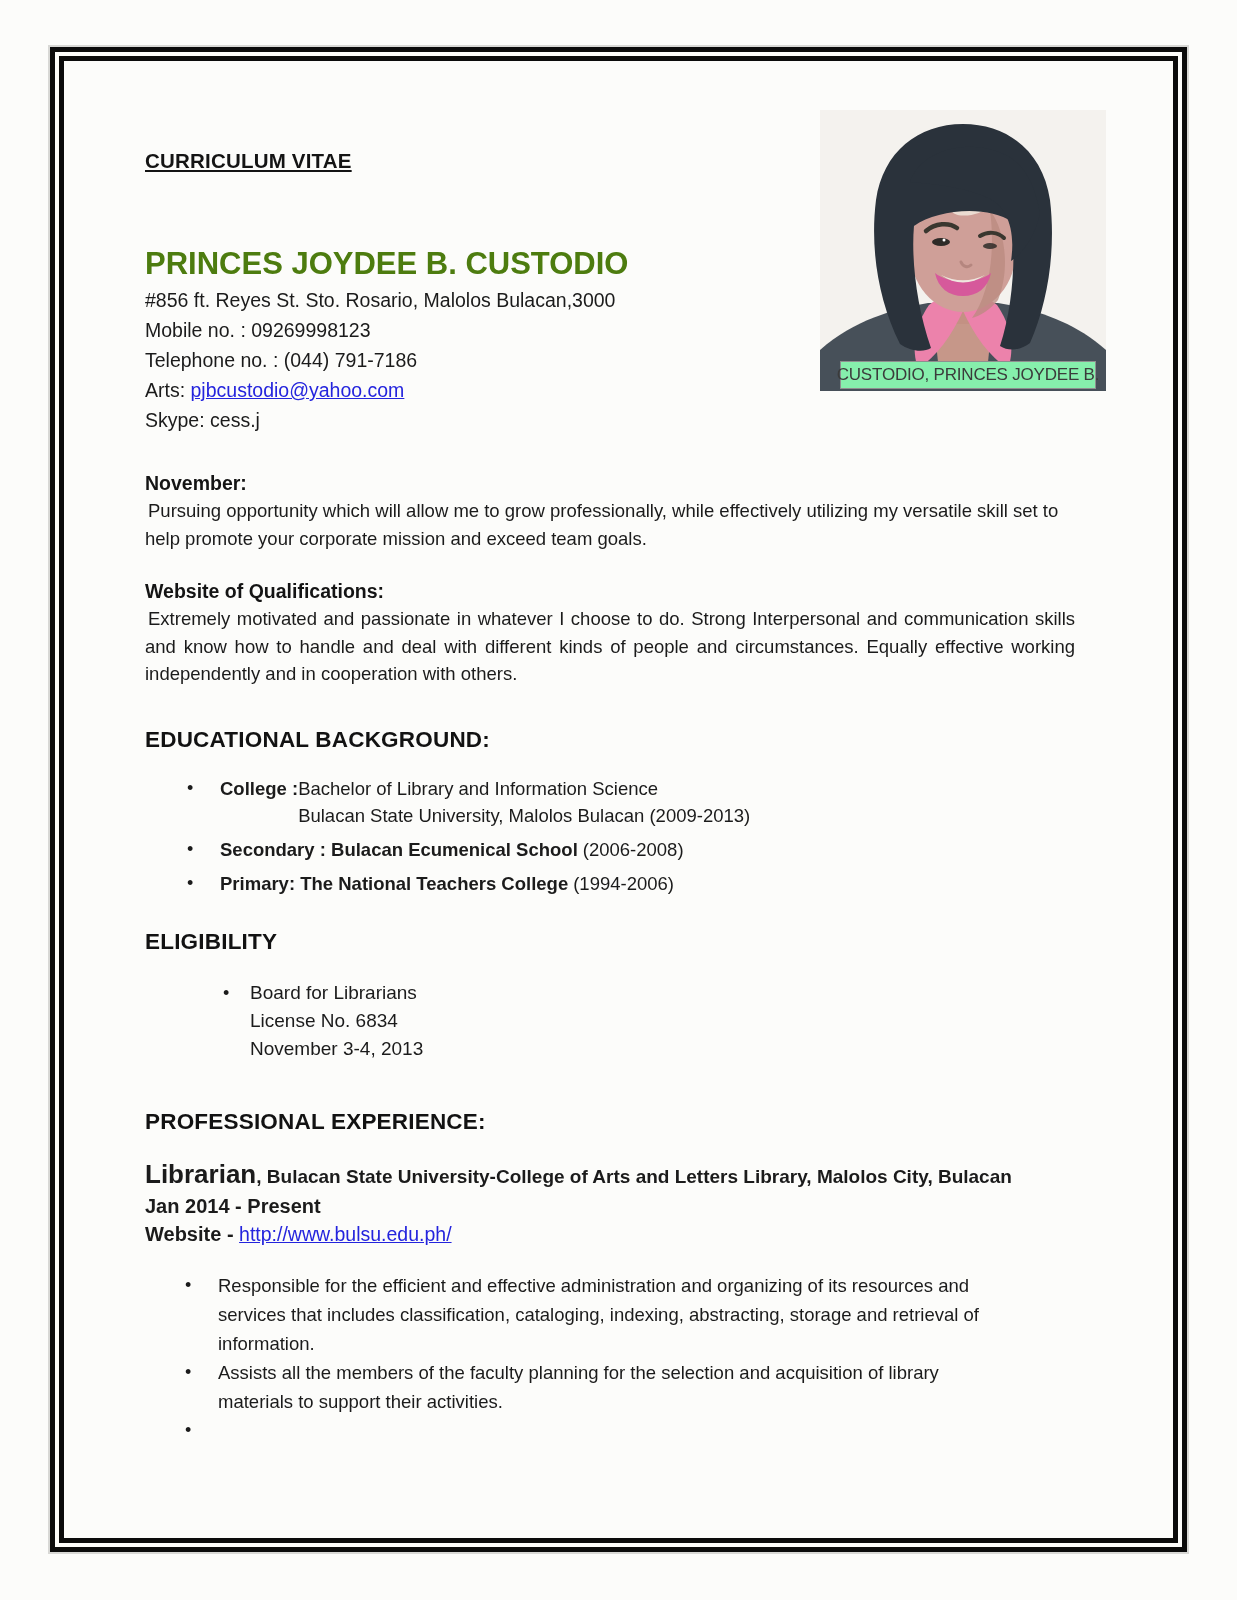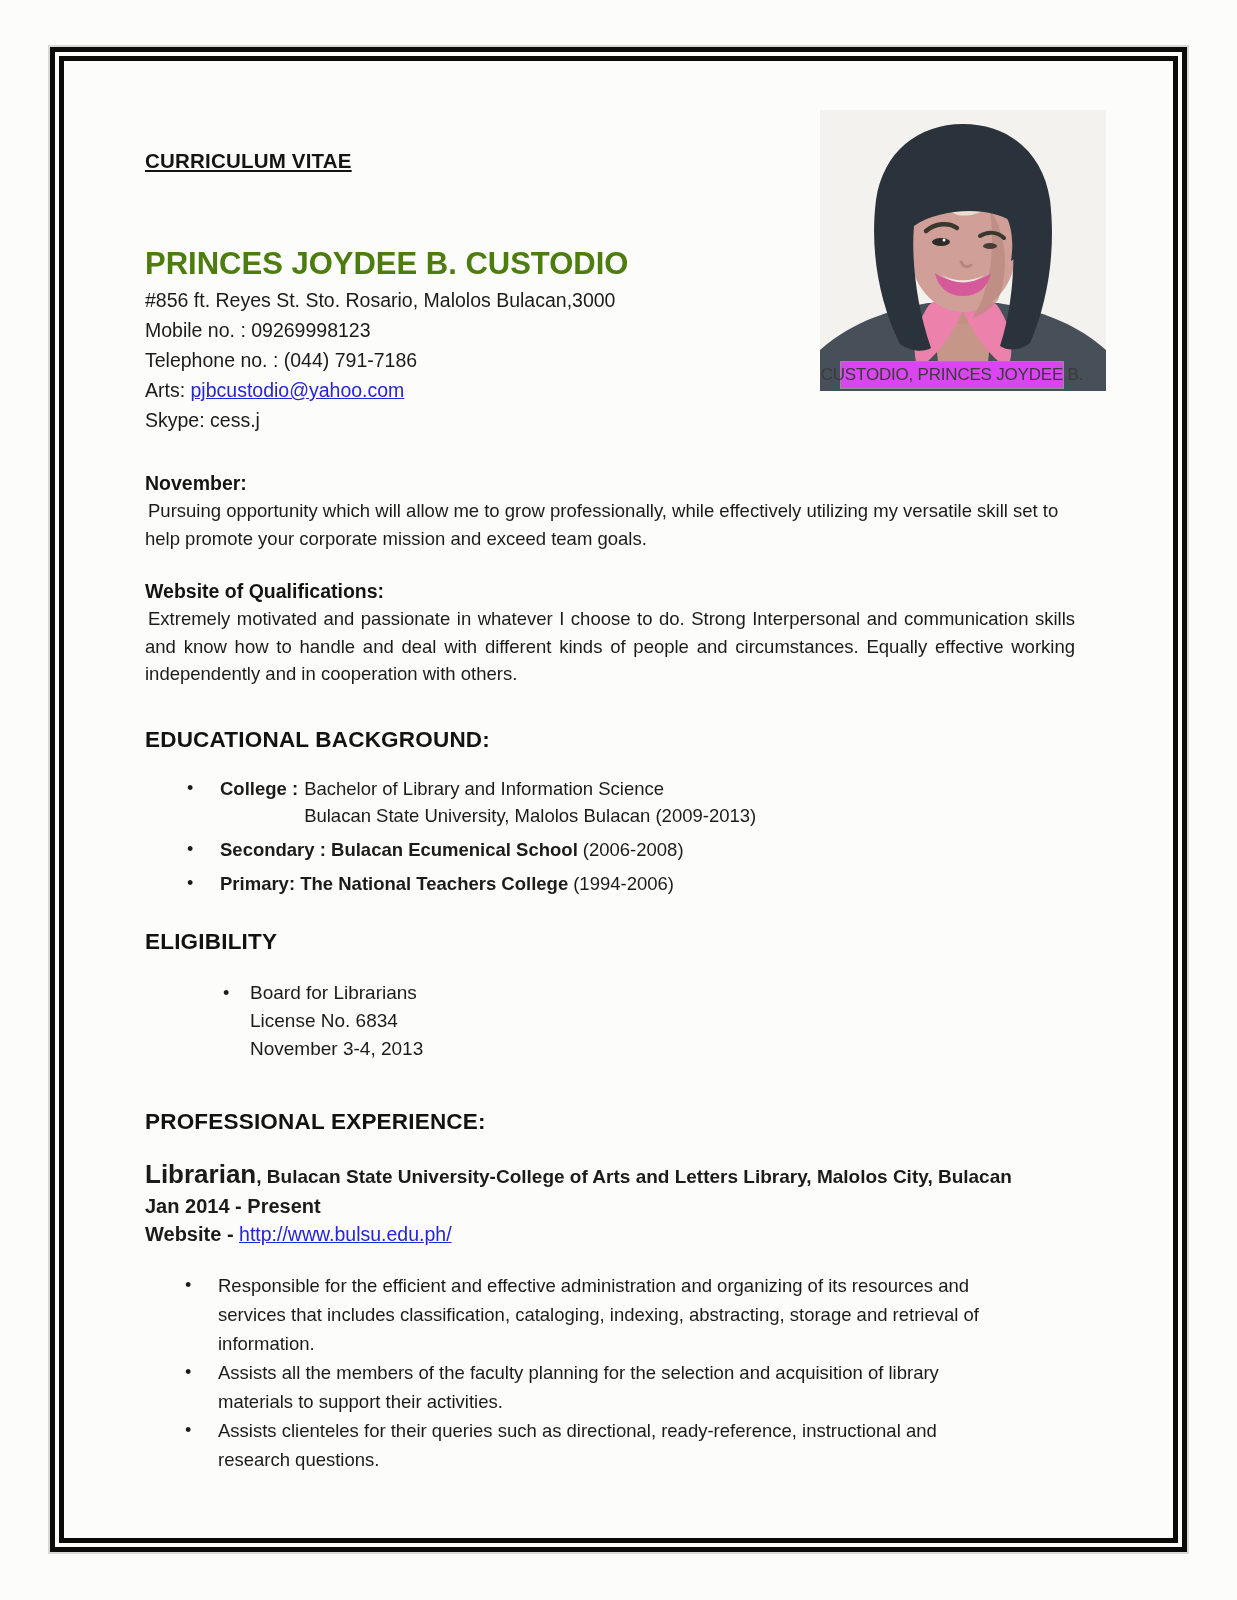--- a/index.html
+++ b/index.html
@@ -27,22 +27,22 @@
     text-align:left; font-size:20.5px; font-weight:bold;
     text-decoration:underline; letter-spacing:.2px; color:#141414;
     line-height:28px;
   }
   
   .photo {
     position:absolute; left:820px; top:110px; width:286px; height:281px;
   }
   .photo svg { display:block; width:100%; height:100%; }
   .photo-caption {
-    position:absolute; left:20px; bottom:2px; width:224px; height:28px;
-    background:#d946ef; border:1px solid #8f8f8f;
+    position:absolute; left:20px; bottom:2px; width:256px; height:28px;
+    background:#86efac; border:1px solid #8f8f8f;
     font-size:17px; color:#3b3b3b; letter-spacing:-.2px;
     display:flex; align-items:center; justify-content:center;
     white-space:nowrap;
   }
   
   .identity { position:absolute; left:145px; top:247px; width:660px; }
   .person-name { font-size:31px; font-weight:bold; line-height:34px; color:#4d7c0f; margin-bottom:4px; }
   .contact-line { font-size:19.5px; line-height:30px; }
   .link { color:#2424dd; text-decoration:underline; cursor:pointer; }
   
@@ -50,21 +50,21 @@
   .h-small { font-size:19.5px; font-weight:bold; line-height:28px; color:#141414; }
   .h-big   { font-size:22.5px; font-weight:bold; line-height:30px; color:#121212; letter-spacing:.2px; }
   .body-text { font-size:18.5px; line-height:27.5px; text-indent:3px; }
   .just { text-align:justify; }
   
   .edu-list { margin-top:20px; }
   .edu-item { display:flex; align-items:flex-start; font-size:18.5px; line-height:27px; }
   .edu-item + .edu-item { margin-top:7px; }
   .bullet { flex:0 0 33px; margin-left:42px; font-size:18px; }
   .edu-label { font-weight:bold; white-space:nowrap; }
-  .edu-body { margin-left:6px; }
+  .edu-body { }
   .edu-text { margin-left:5px; }
   
   .elig-item { display:flex; align-items:flex-start; font-size:19px; line-height:28px; margin-top:22px; }
   .elig-item .bullet { flex:0 0 27px; margin-left:78px; }
   
   .job-line1 { font-size:19px; font-weight:bold; line-height:30px; }
   .job-title { font-size:26px; font-weight:bold; }
   .job-line2 { font-size:20px; font-weight:bold; line-height:28px; }
   .job-line3 { font-size:20px; font-weight:bold; line-height:28px; }
   .job-line3 .link { font-size:19.5px; font-weight:normal; }
@@ -183,15 +183,14 @@
   <div class="pro-item">
     <span class="bullet">•</span>
     <div class="pro-text">Responsible for  the efficient and effective administration and organizing of its resources and services that includes classification, cataloging, indexing, abstracting, storage and retrieval of information.</div>
   </div>
   <div class="pro-item">
     <span class="bullet">•</span>
     <div class="pro-text">Assists all the members of the faculty planning for the selection and acquisition of library materials to support their activities.</div>
   </div>
   <div class="pro-item">
     <span class="bullet">•</span>
-    <div class="pro-text">Assists clienteles for their queries such as directional, ready-reference, instructional and research questions.</div>
   </div>
 </div>
 
 </body></html>

